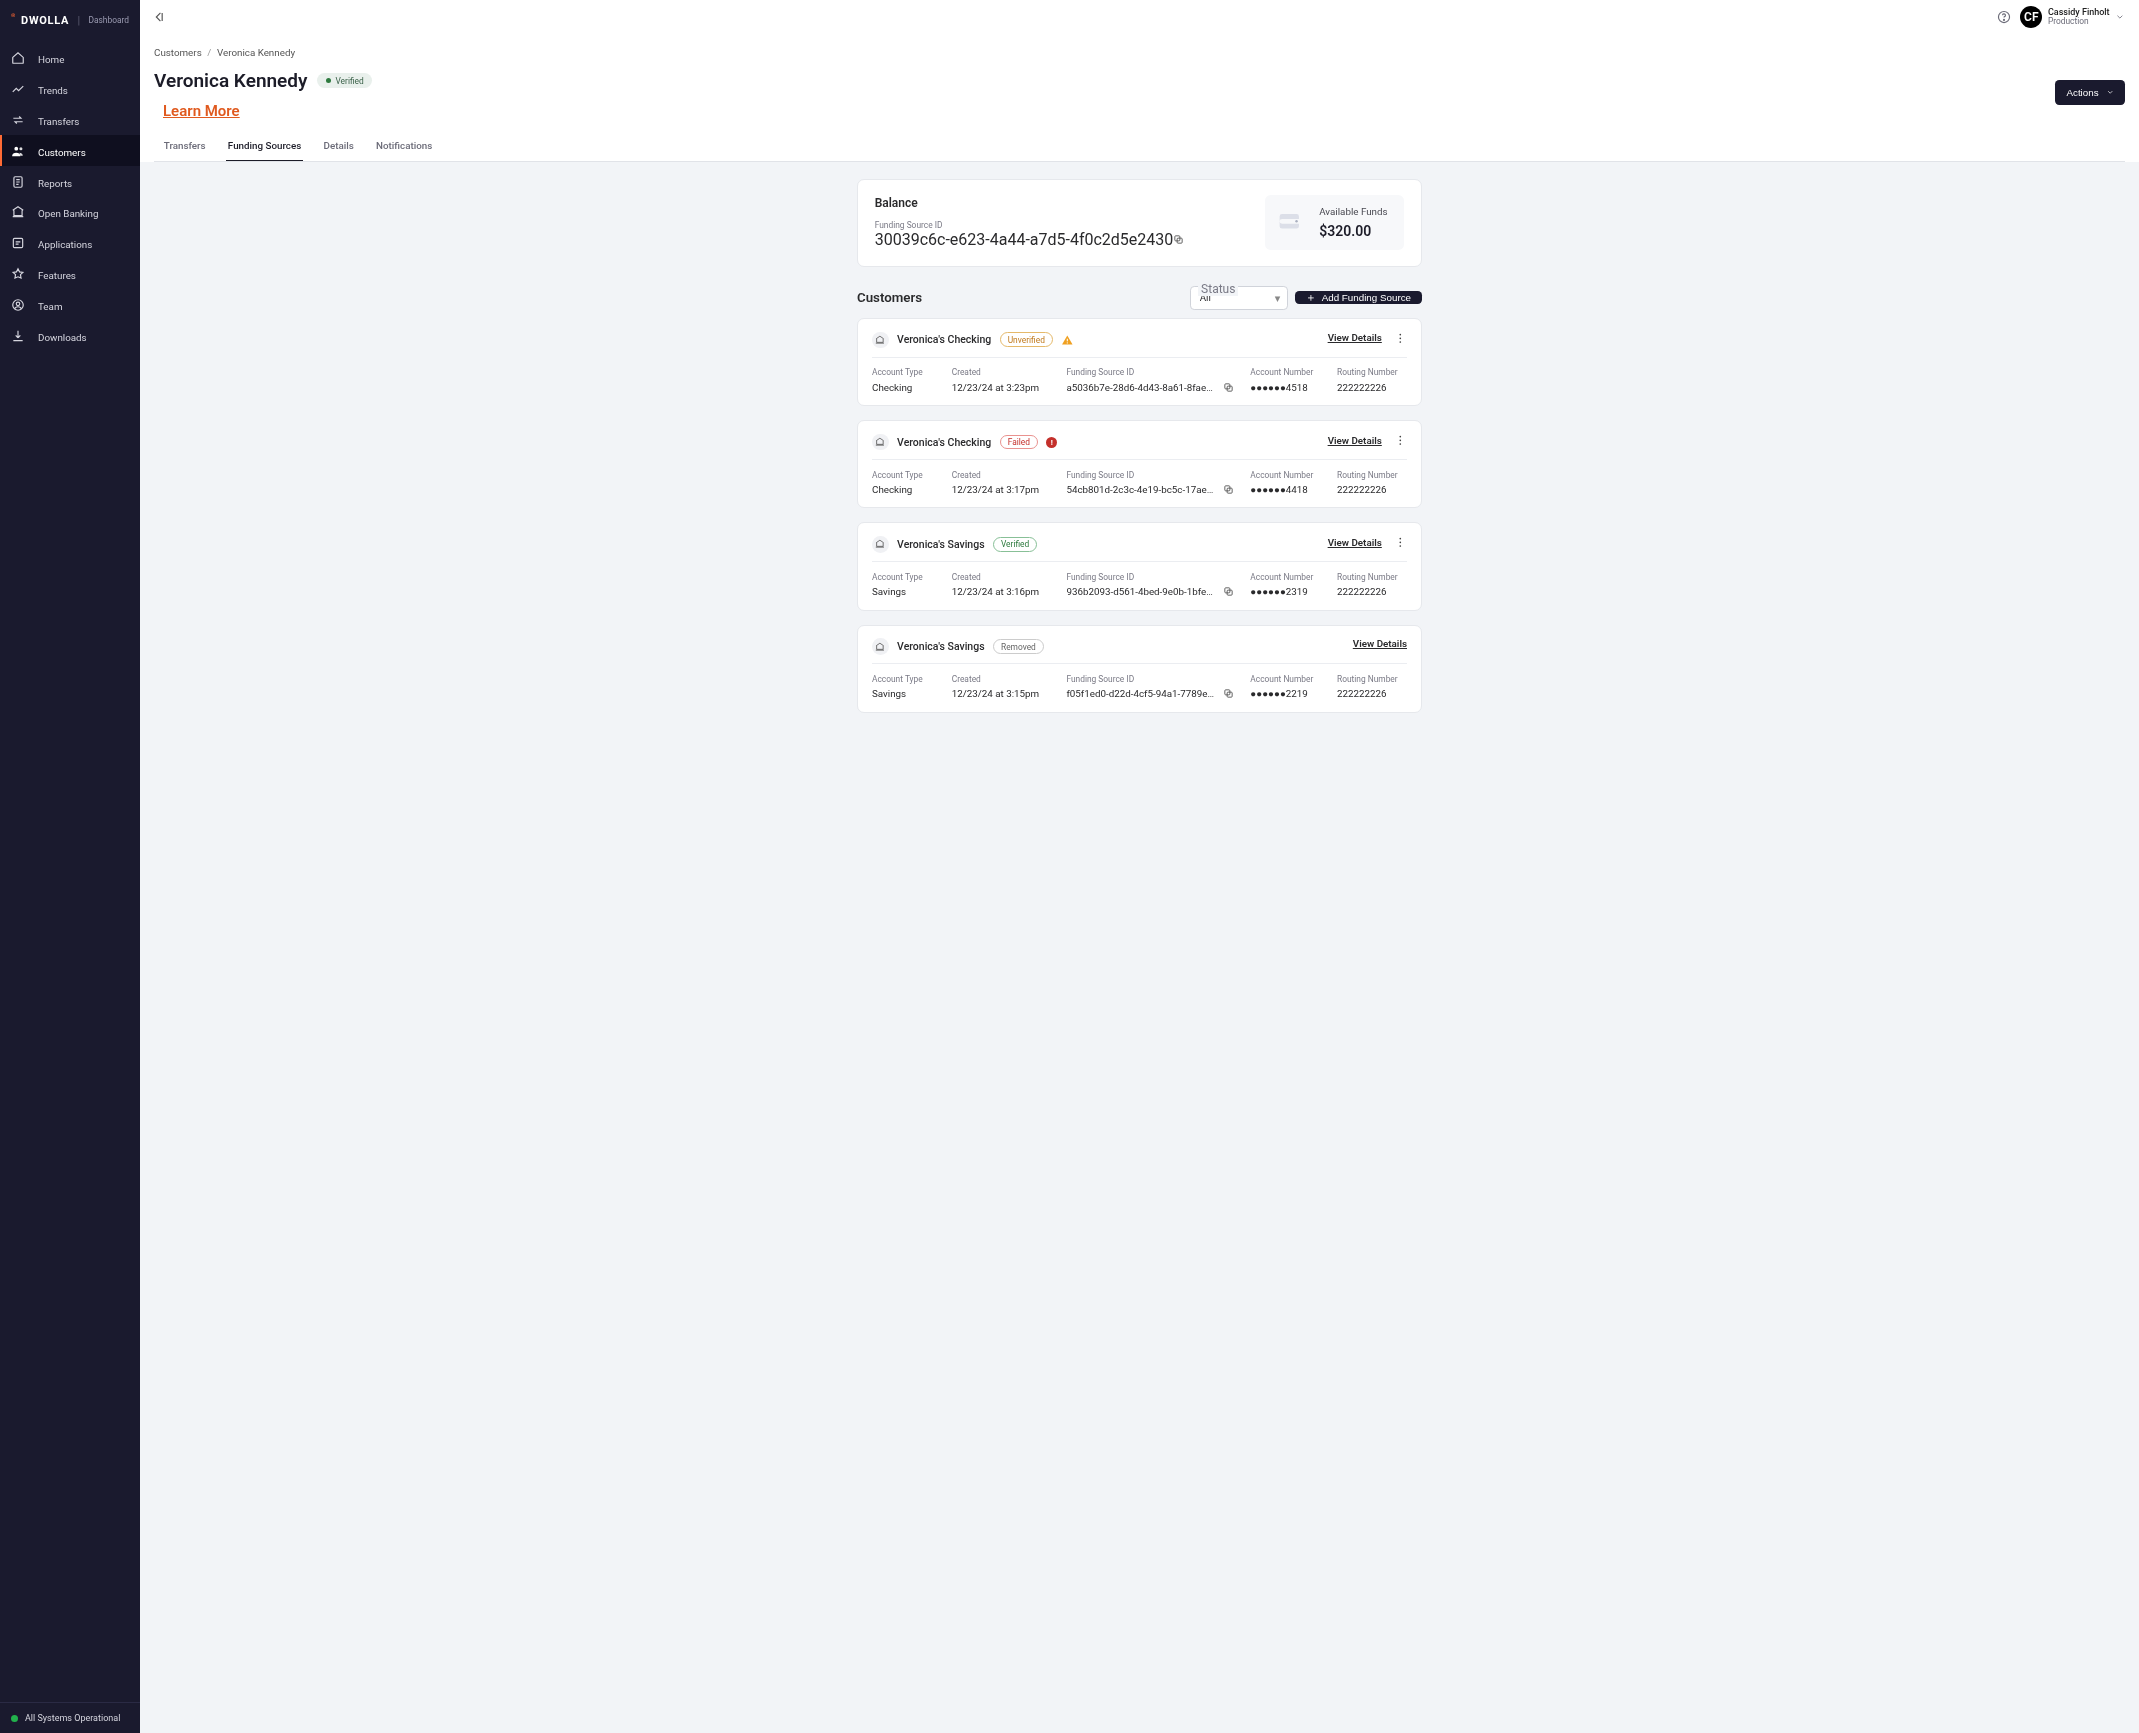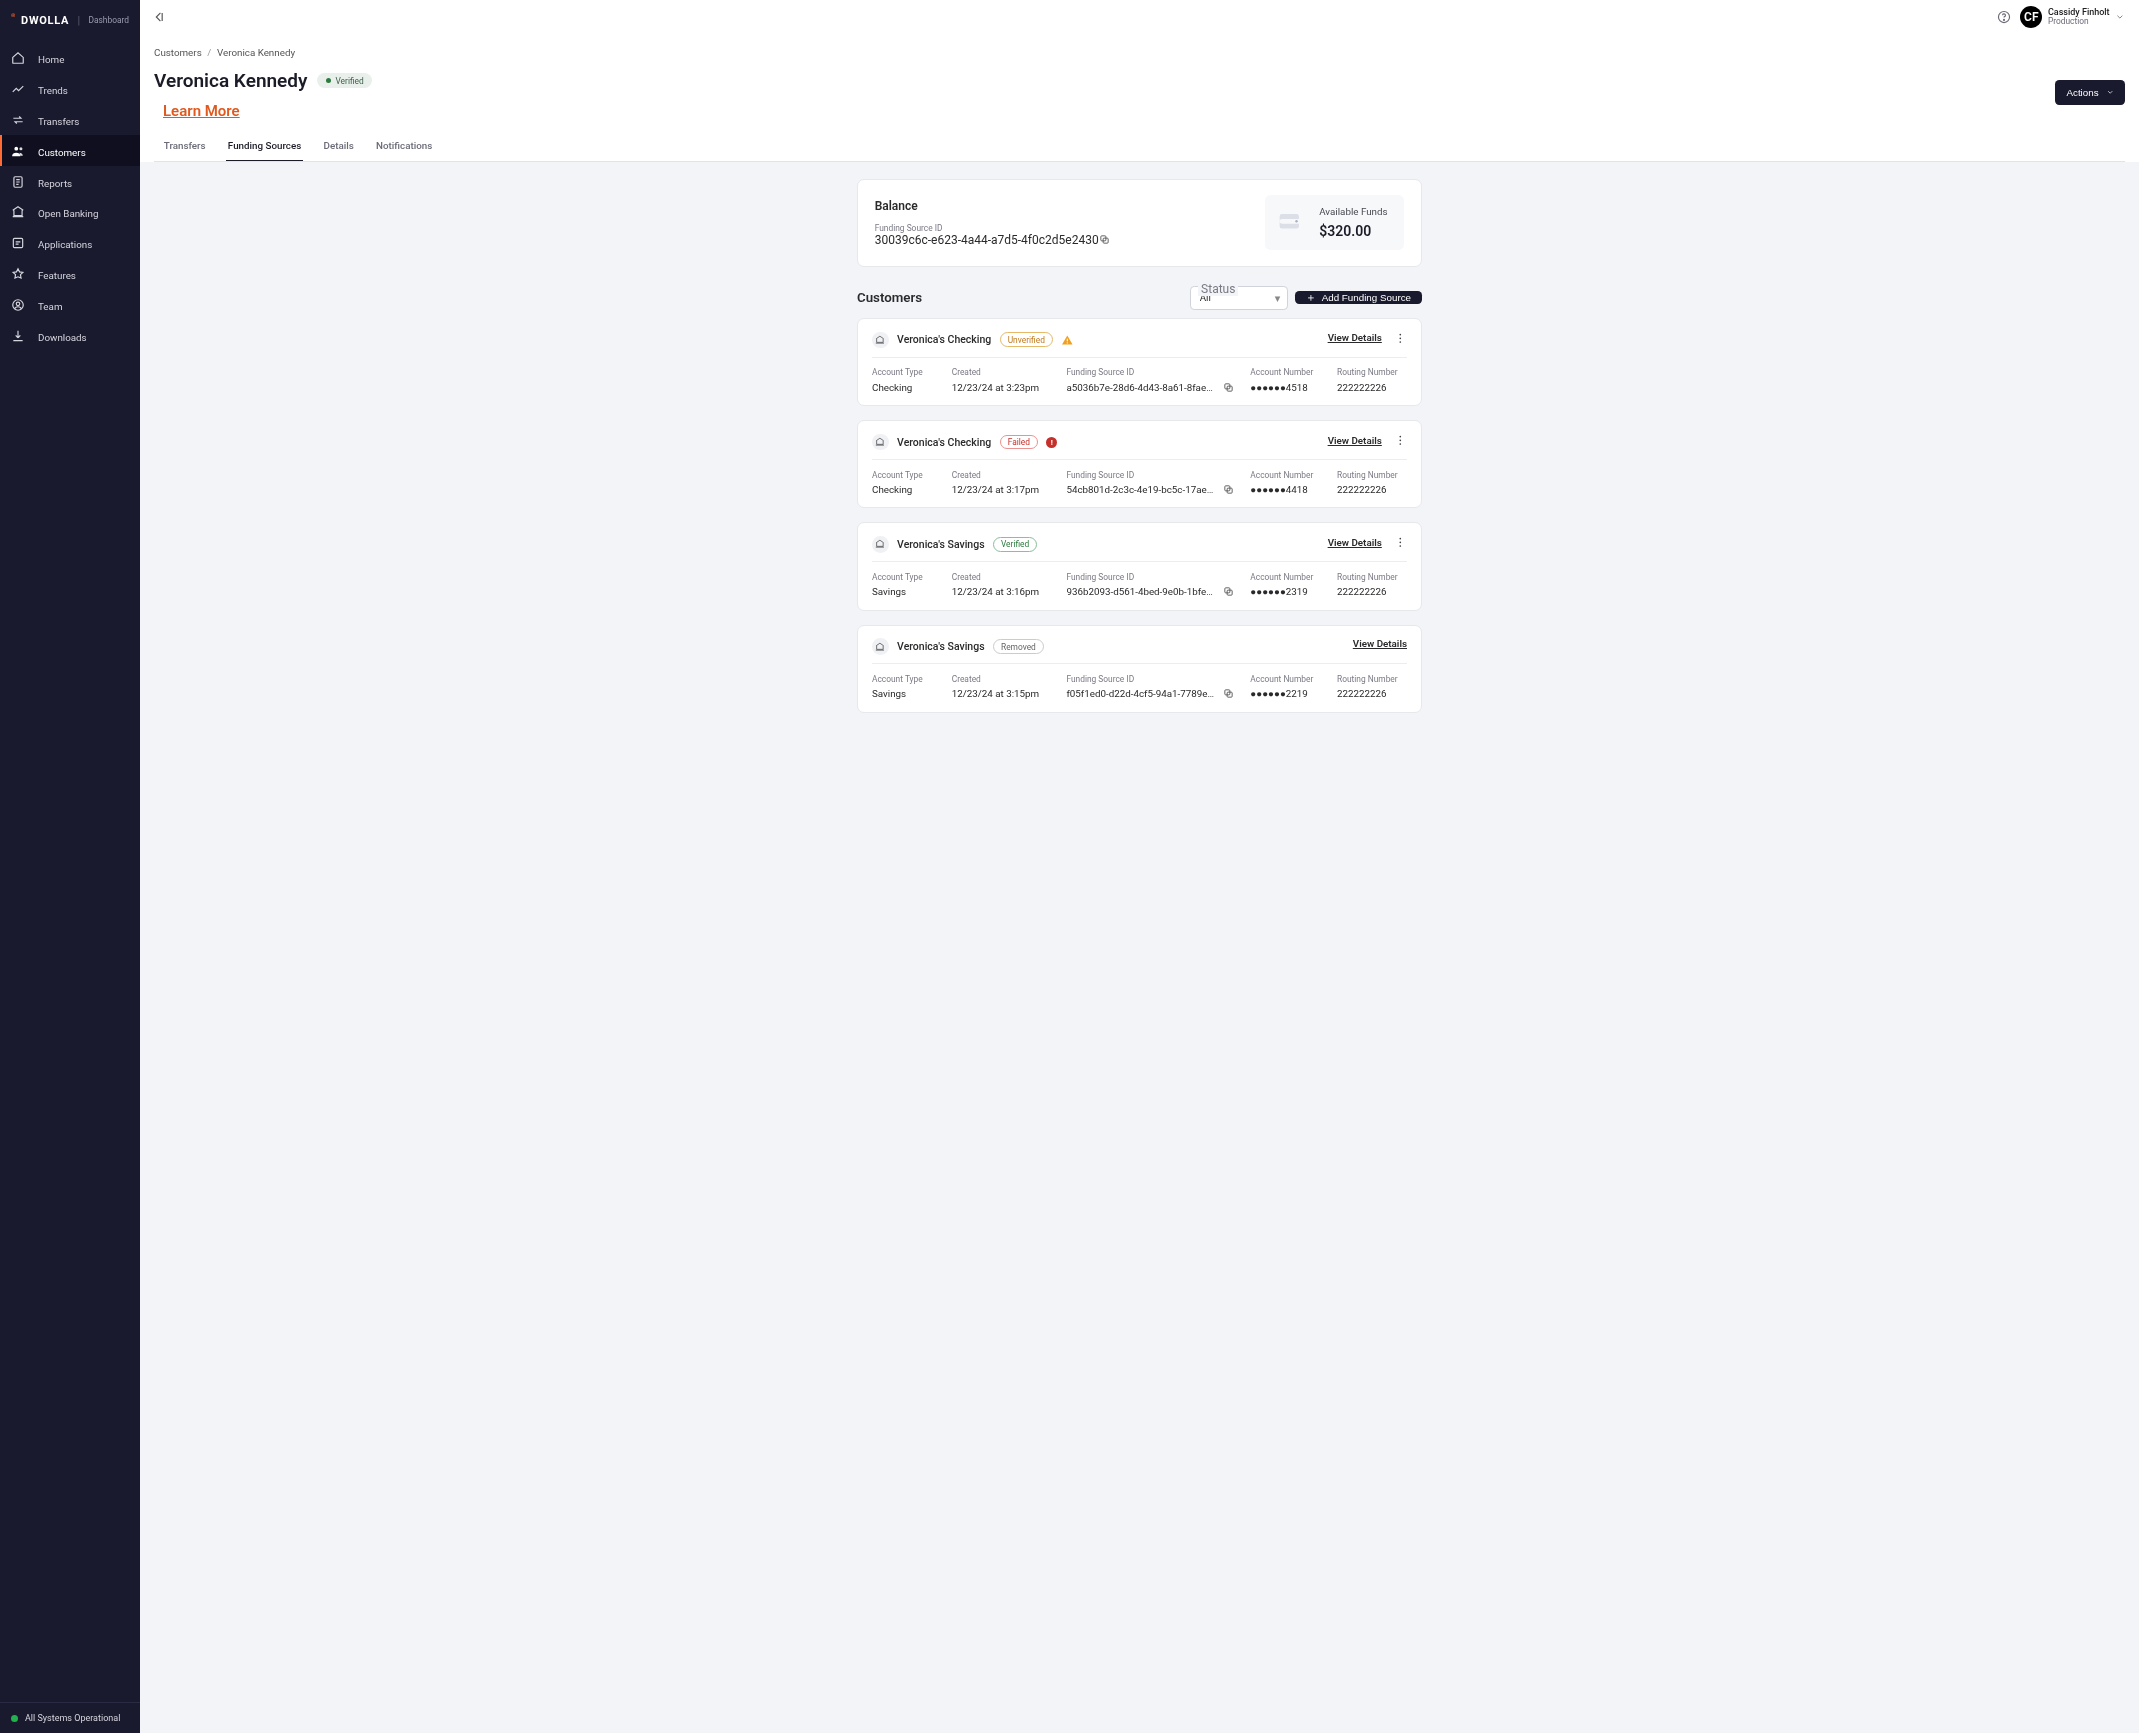--- a/index.html
+++ b/index.html
@@ -53,21 +53,21 @@
 .tabs { display:flex; gap:19.5px; border-bottom:0.7px solid #e1e3e8; margin-top:12.6px; padding-left: 8.4px;}
 .tab { padding: 7px 1.4px 9.8px 1.4px; font-size:9.8px; color:#6b6b78; cursor:pointer; font-weight:500;}
 .tab.active { color:#1c1c28; border-bottom:1.4px solid #1c1c28;}
 
 
 .content { background:#f2f4f7; padding: 16.7px 16.7px 28px 16.7px; flex:1;}
 .balance-card { background:#fff; border:0.7px solid #e6e8ec; border-radius:7px; padding:15.3px 16.7px; display:flex; justify-content:space-between; align-items:center; max-width: 565px; margin: 0 auto;}
 .balance-left { display:flex; flex-direction:column; gap:9.8px;}
 .balance-title { font-size:12px; font-weight:600; color:#2a2a2c;}
 .fslabel { font-size:8.4px; color:#7a7a86;}
-.fsid-row { display:flex; align-items:center; font-size:12px; color:#2a2a2c;}
+.fsid-row { display:flex; align-items:center; font-size:16px; color:#2a2a2c;}
 .copy-icon { color:#555; cursor:pointer; }
 .funds-box { background:#f7f8fa; border-radius:5.6px; padding:11px 16.7px 11px 11px; display:flex; align-items:center; gap:14px; }
 .wallet-icon { width:29px; height:29px; color:#c5c9d4;}
 .funds-text { display:flex; flex-direction:column; gap:6px;}
 .funds-label { font-size:9.8px; color:#4a4a52;}
 .funds-amt { font-size:14px; font-weight:600; color:#1c1c28;}
 
 .accounts-head { display:flex; justify-content:space-between; align-items:center; max-width:565px; margin: 19.5px auto 8.4px auto;}
 .accounts-title { font-size:13.3px; font-weight:600;}
 .accounts-controls { display:flex; gap:7px; align-items:center;}

